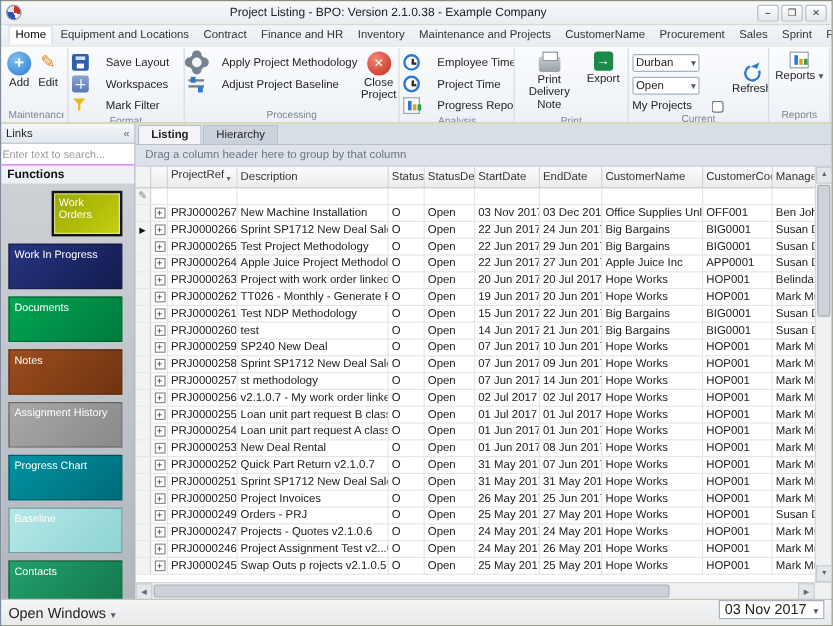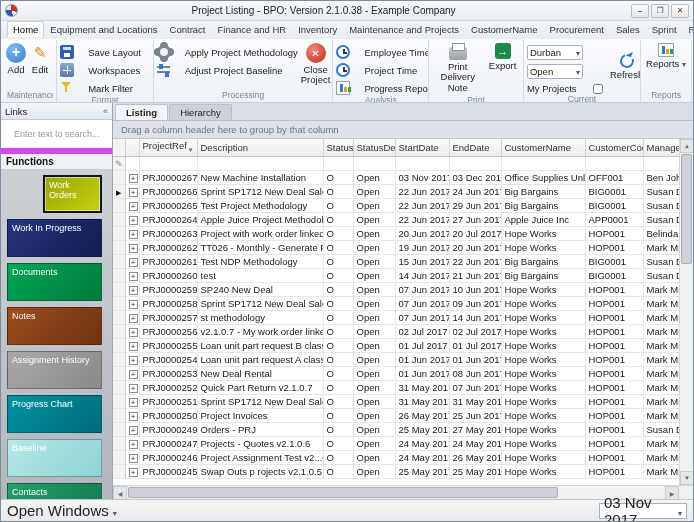--- a/index.html
+++ b/index.html
@@ -89,21 +89,21 @@
 
   
   .bodyrow { flex: 1; display: flex; overflow: hidden; }
 
   
   .sidebar { width: 112px; border-right: 1px solid #9aa4b0; display: flex; flex-direction: column; background: #c9cdd2; flex: 0 0 auto; }
   .links-hdr { height: 17px; background: linear-gradient(#f4f7fa,#e2e8ef); border-bottom: 1px solid #c2cad4;
     display: flex; align-items: center; font-size: 9.5px; padding: 0 4px; color: #222; flex: 0 0 auto; }
   .links-hdr .chev { margin-left: auto; color: #667; font-size: 9px; cursor: pointer; }
   .chev::before { content: "«"; }
-  .search { height: 34px; padding: 0 13px; border: none; border-bottom: 6px solid #d946ef; font-size: 9px; width: 100%;
+  .search { height: 18px; padding: 0 1px; border: none; border-bottom: 1px solid #d946ef; font-size: 9px; width: 100%;
     background: #fff; color: #333; flex: 0 0 auto; font-family: inherit; }
   .search::placeholder { color: #999; }
   .func-hdr { height: 16px; background: #eef1f5; border-bottom: 1px solid #c8cdd4; font-size: 10px; font-weight: bold;
     display: flex; align-items: center; padding: 0 5px; color: #111; flex: 0 0 auto; }
   .tiles { flex: 1; overflow: hidden; padding: 5px 10px 0 6px; background: linear-gradient(#cdd1d6,#b2b7bd); }
   .tile { height: 38px; margin-bottom: 6px; border: 1px solid rgba(0,0,0,.3); position: relative; cursor: pointer; }
   .tile .tile-label { position: absolute; top: 3px; left: 4px; right: 2px; color: #fff; font-size: 9px; line-height: 1.15; }
   .tile.selected { border: 2px solid #141414; box-shadow: inset 0 0 0 1px rgba(255,255,255,.55); }
 
   
@@ -140,21 +140,21 @@
   .sb-up::before { content: "▲"; } .sb-down::before { content: "▼"; }
   .sb-left::before { content: "◀"; } .sb-right::before { content: "▶"; }
   .vtrack { flex: 1; position: relative; }
   .vthumb { position: absolute; top: 1px; left: 1px; right: 1px; height: 110px; background: #cdd2d8; border: 1px solid #a8b0b8; border-radius: 2px; cursor: grab; }
   .htrack { flex: 1; position: relative; }
   .hthumb { position: absolute; left: 1px; top: 1px; bottom: 1px; width: 430px; background: #cdd2d8; border: 1px solid #a8b0b8; border-radius: 2px; cursor: grab; }
   .corner { width: 14px; height: 14px; background: #eef0f2; flex: 0 0 auto; }
 
   
   .statusbar { height: 22px; background: linear-gradient(#f4f5f6,#e7e9eb); border-top: 1px solid #c0c6cc;
-    display: flex; align-items: center; padding: 0 6px; font-size: 15px; color: #222; flex: 0 0 auto; }
+    display: flex; padding: 0 6px; font-size: 12px; color: #222; flex: 0 0 auto; }
   .openwin { display: flex; align-items: center; gap: 4px; cursor: pointer; }
   .datepick { margin-left: auto; display: flex; align-items: center; background: #fff; border: 1px solid #a8b0ba;
     height: 16px; width: 88px; padding: 0 4px; cursor: pointer; }
   .datepick .caret { margin-left: auto; }
 </style>
 </head>
 <body>
 
 <div class="window">
 

